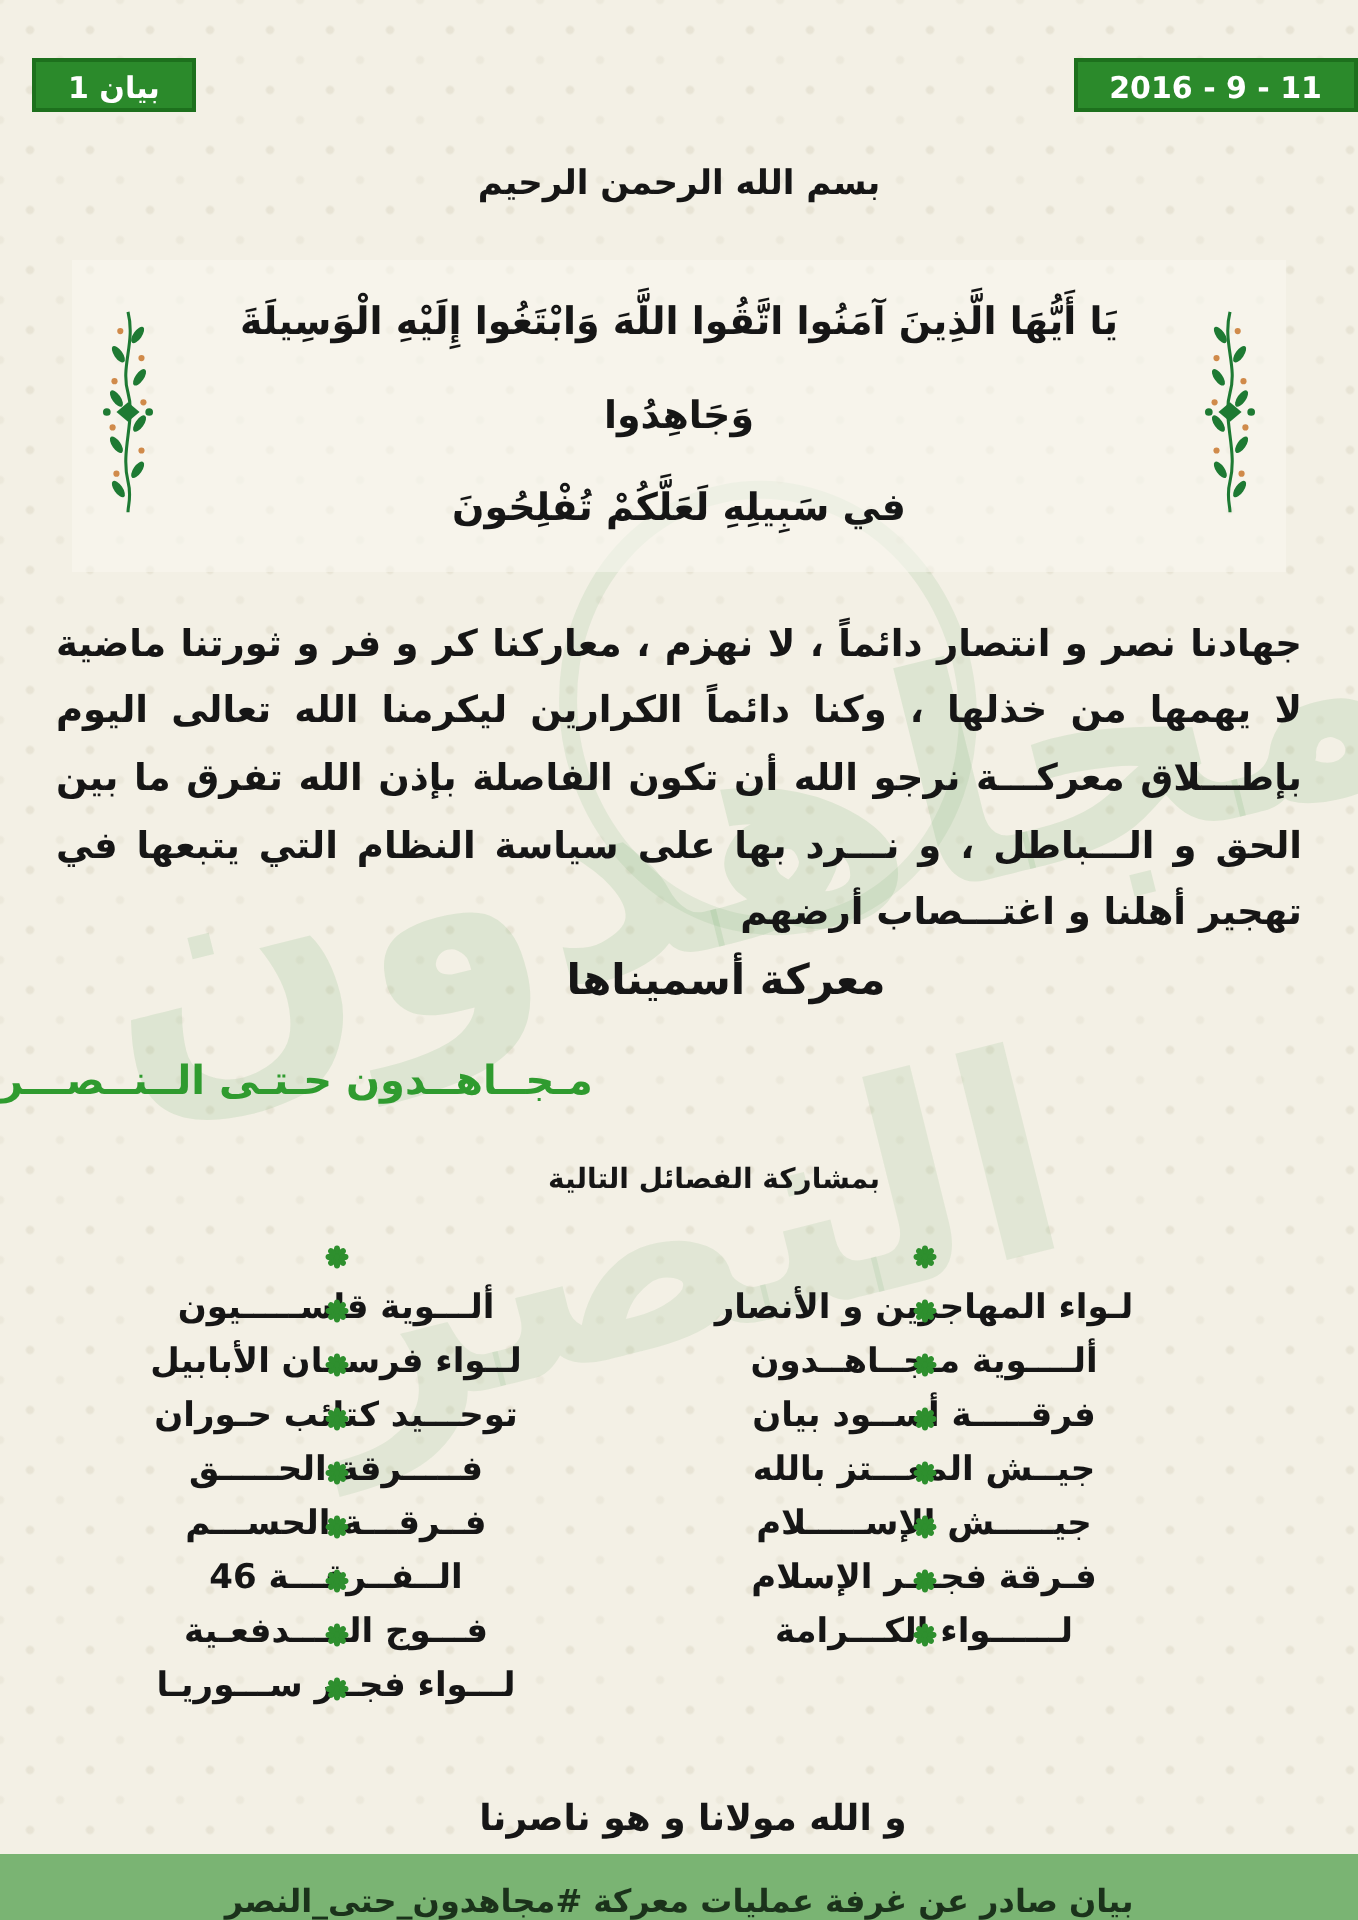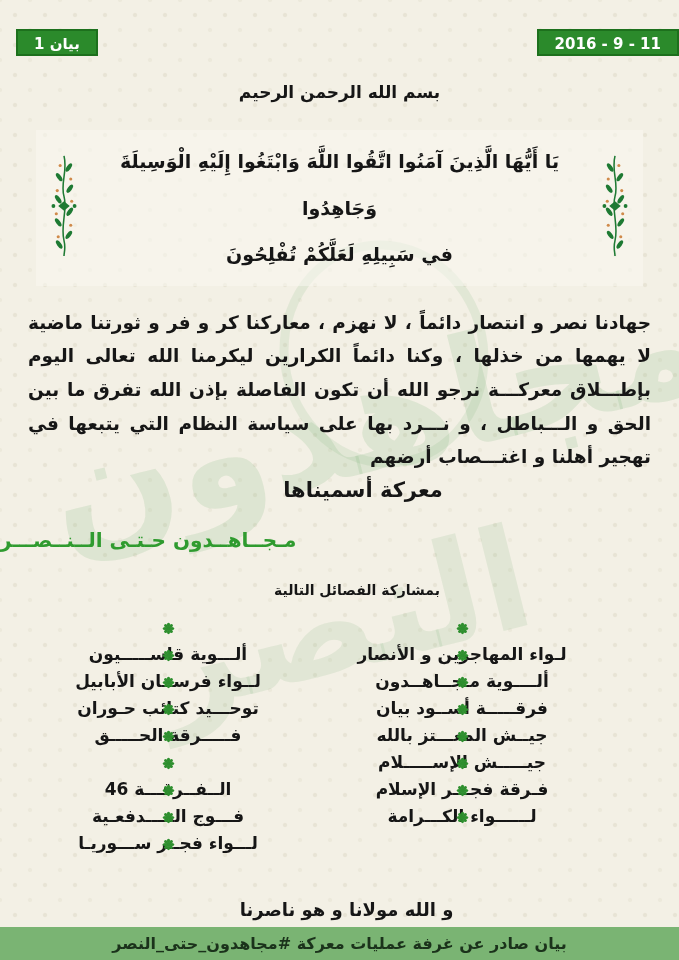--- a/index.html
+++ b/index.html
@@ -64,21 +64,21 @@
   .factions ul{list-style:none;margin:0;padding:0;}
   .col-right{width:258px;}
   .col-left{width:220px;}
   .factions li{display:flex;align-items:center;gap:9px;height:27px;font-size:17px;font-weight:700;flex-direction:column;}
   .bullet{flex:0 0 13px;width:13px;height:13px;display:inline-flex;}
 
   .closing{margin-top:34px;text-align:center;font-size:18px;font-weight:700;padding-left:14px;}
 
   .footer-bar{
     position:absolute;left:0;right:0;bottom:0;height:33px;z-index:2;
-    background:#7ab473;display:flex;align-items:center;justify-content:center;
+    background:#7ab473;display:flex;align-items:flex-end;justify-content:center;
   }
   .footer-text{font-size:16px;font-weight:700;color:#1b321b;}
 </style>
 </head>
 <body>
 
 <div class="page">
 
   <div class="wm-circle"></div>
   <div class="wm wm1">مجاهدون</div>
@@ -595,20 +595,21 @@
                   </g>
       <g transform="rotate(270 12 12)">
                     <ellipse cx="12" cy="5.4" rx="2.9" ry="4"></ellipse>
                   </g>
       <g transform="rotate(315 12 12)">
                     <ellipse cx="12" cy="5.4" rx="2.9" ry="4"></ellipse>
                   </g>
     </g>
   </svg>
 </span>
+            <span>فــرقـــة الحســـم</span>
           </li>
         <li>
             <span class="bullet">
   <svg viewBox="0 0 24 24" width="13" height="13" aria-hidden="true">
     <g fill="#2e8f2e">
       <circle cx="12" cy="12" r="4.2"></circle>
       <g transform="rotate(0 12 12)">
                     <ellipse cx="12" cy="5.4" rx="2.9" ry="4"></ellipse>
                   </g>
       <g transform="rotate(45 12 12)">

